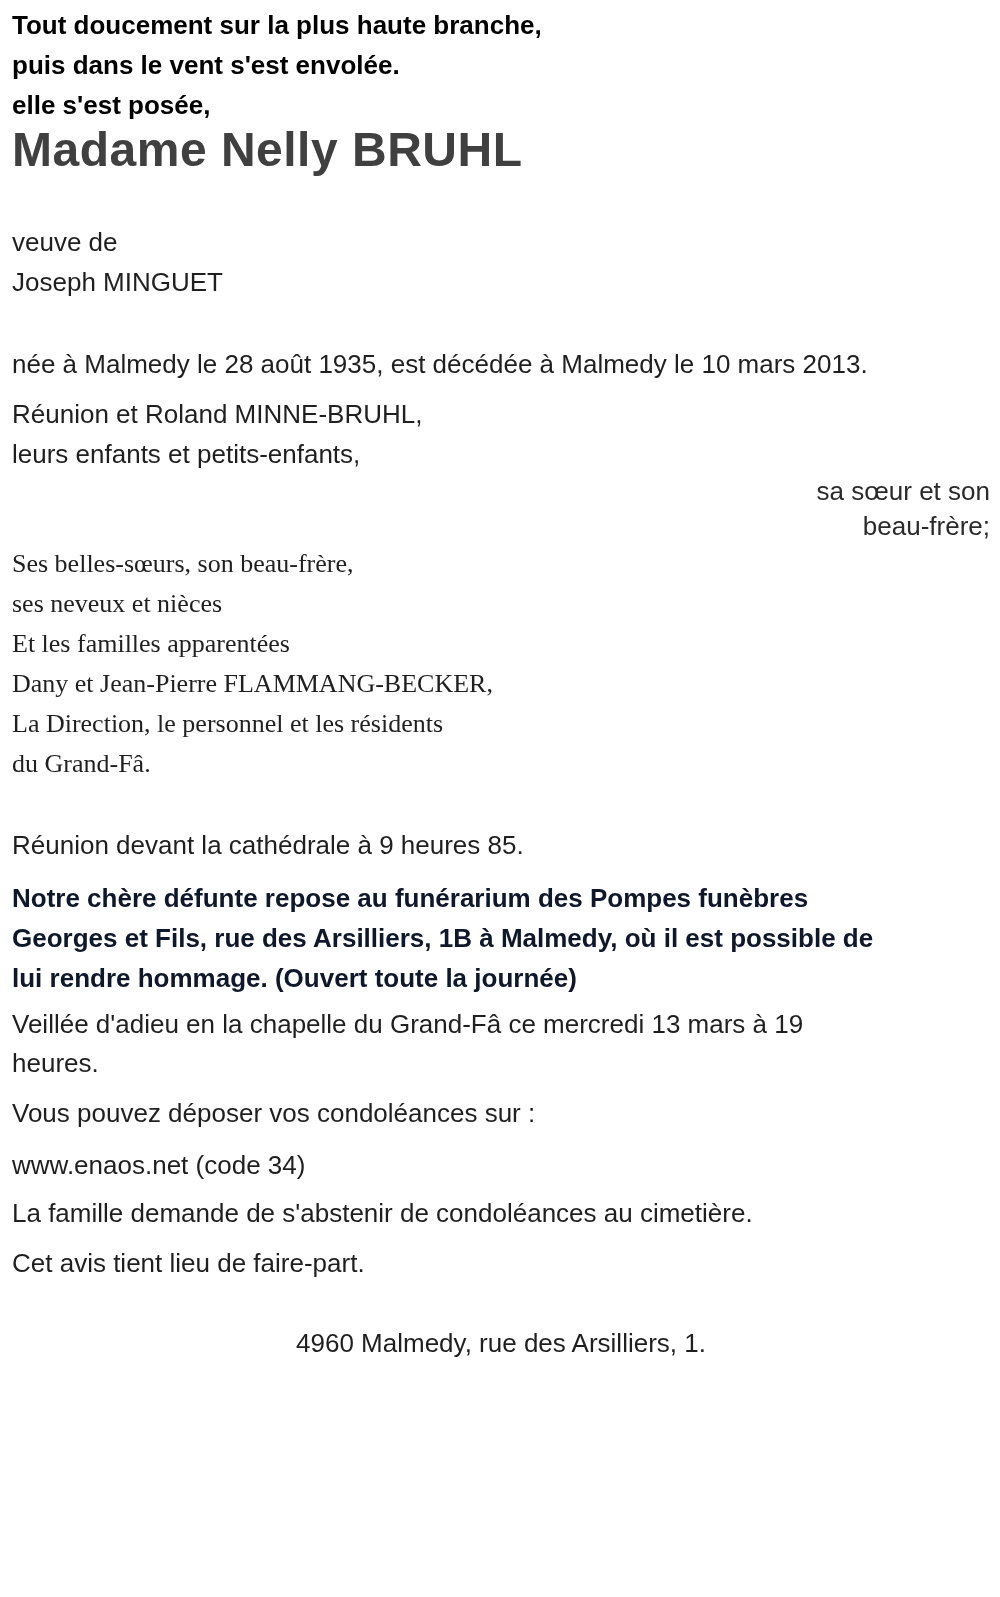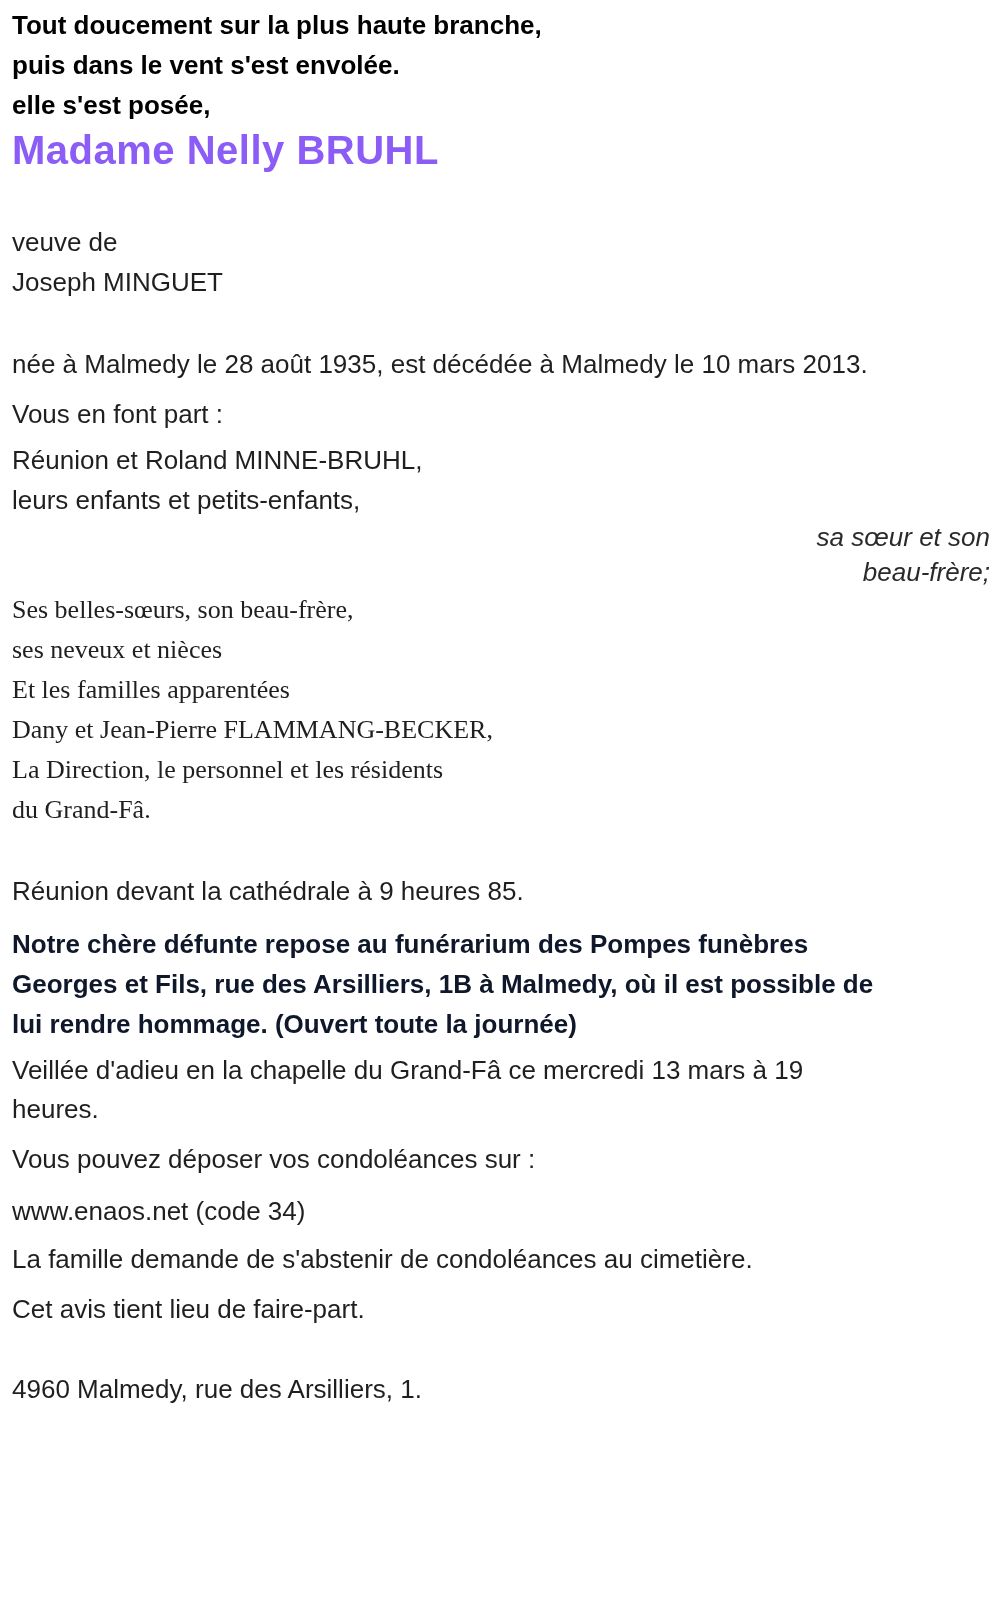--- a/index.html
+++ b/index.html
@@ -26,69 +26,67 @@
   }
   .ep {
     font-weight: bold;
     color: #000000;
   }
   .ep1 { margin-bottom: 8px; }
   .ep2 { margin-bottom: 10px; }
   .ep3 { margin-bottom: 32px; }
   h1.deceased-name {
     margin: 0 0 47px 0;
-    font-size: 40px;
+    font-size: 48px;
     line-height: 50px;
     font-weight: bold;
-    color: #8b5cf6;
+    color: #404040;
     letter-spacing: 0.5px;
   }
   .veuve        { line-height: 38px; margin-bottom: 42px !important; }
   .nee          { margin-bottom: 10px !important; }
   .vous-part    { margin-bottom: 6px !important; }
   .gisele       { margin-bottom: 0 !important; }
   .relation-note {
-    font-style: italic;
     text-align: right;
     line-height: 35px !important;
     margin-bottom: 0 !important;
     color: #2a2a2a;
   }
   .famille      { margin-bottom: 41px !important; font-family: Liberation Serif, serif; }
   .liturgie     { margin-bottom: 7px !important; }
   .reunion      { margin-bottom: 13px !important; }
   .repose {
     font-weight: bold;
     color: #0f172a;
     margin-bottom: 7px !important;
   }
   .veillee      { line-height: 39px !important; margin-bottom: 10px !important; }
   .condo-intro  { margin-bottom: 12px !important; }
   .www          { margin-bottom: 8px !important; }
   .famille-demande { margin-bottom: 10px !important; }
   .cet-avis     { margin-bottom: 40px !important; }
-  .adresse      { margin-bottom: 0 !important; }
+  .adresse      { margin-bottom: 0 !important; text-align: center; }
 </style>
 </head>
 <body>
 
 <div class="notice">
 
   <p class="ep ep1">Tout doucement sur la plus haute branche,</p>
   <p class="ep ep3">puis dans le vent s'est envolée.</p>
   <p class="ep ep2">elle s'est posée,</p>
 
   <h1 class="deceased-name">Madame Nelly BRUHL</h1>
 
   <p class="veuve">veuve de
 Joseph MINGUET</p>
 
   <p class="nee">née à Malmedy le 28 août 1935, est décédée à Malmedy le 10 mars 2013.</p>
 
-  <p class="vous-part">Vous en font part :</p>
 
   <p class="gisele">Réunion et Roland MINNE-BRUHL,
 leurs enfants et petits-enfants,</p>
 
   <p class="relation-note">sa sœur et son
 beau-frère;</p>
 
   <p class="famille">Ses belles-sœurs, son beau-frère,
 ses neveux et nièces
 Et les familles apparentées

